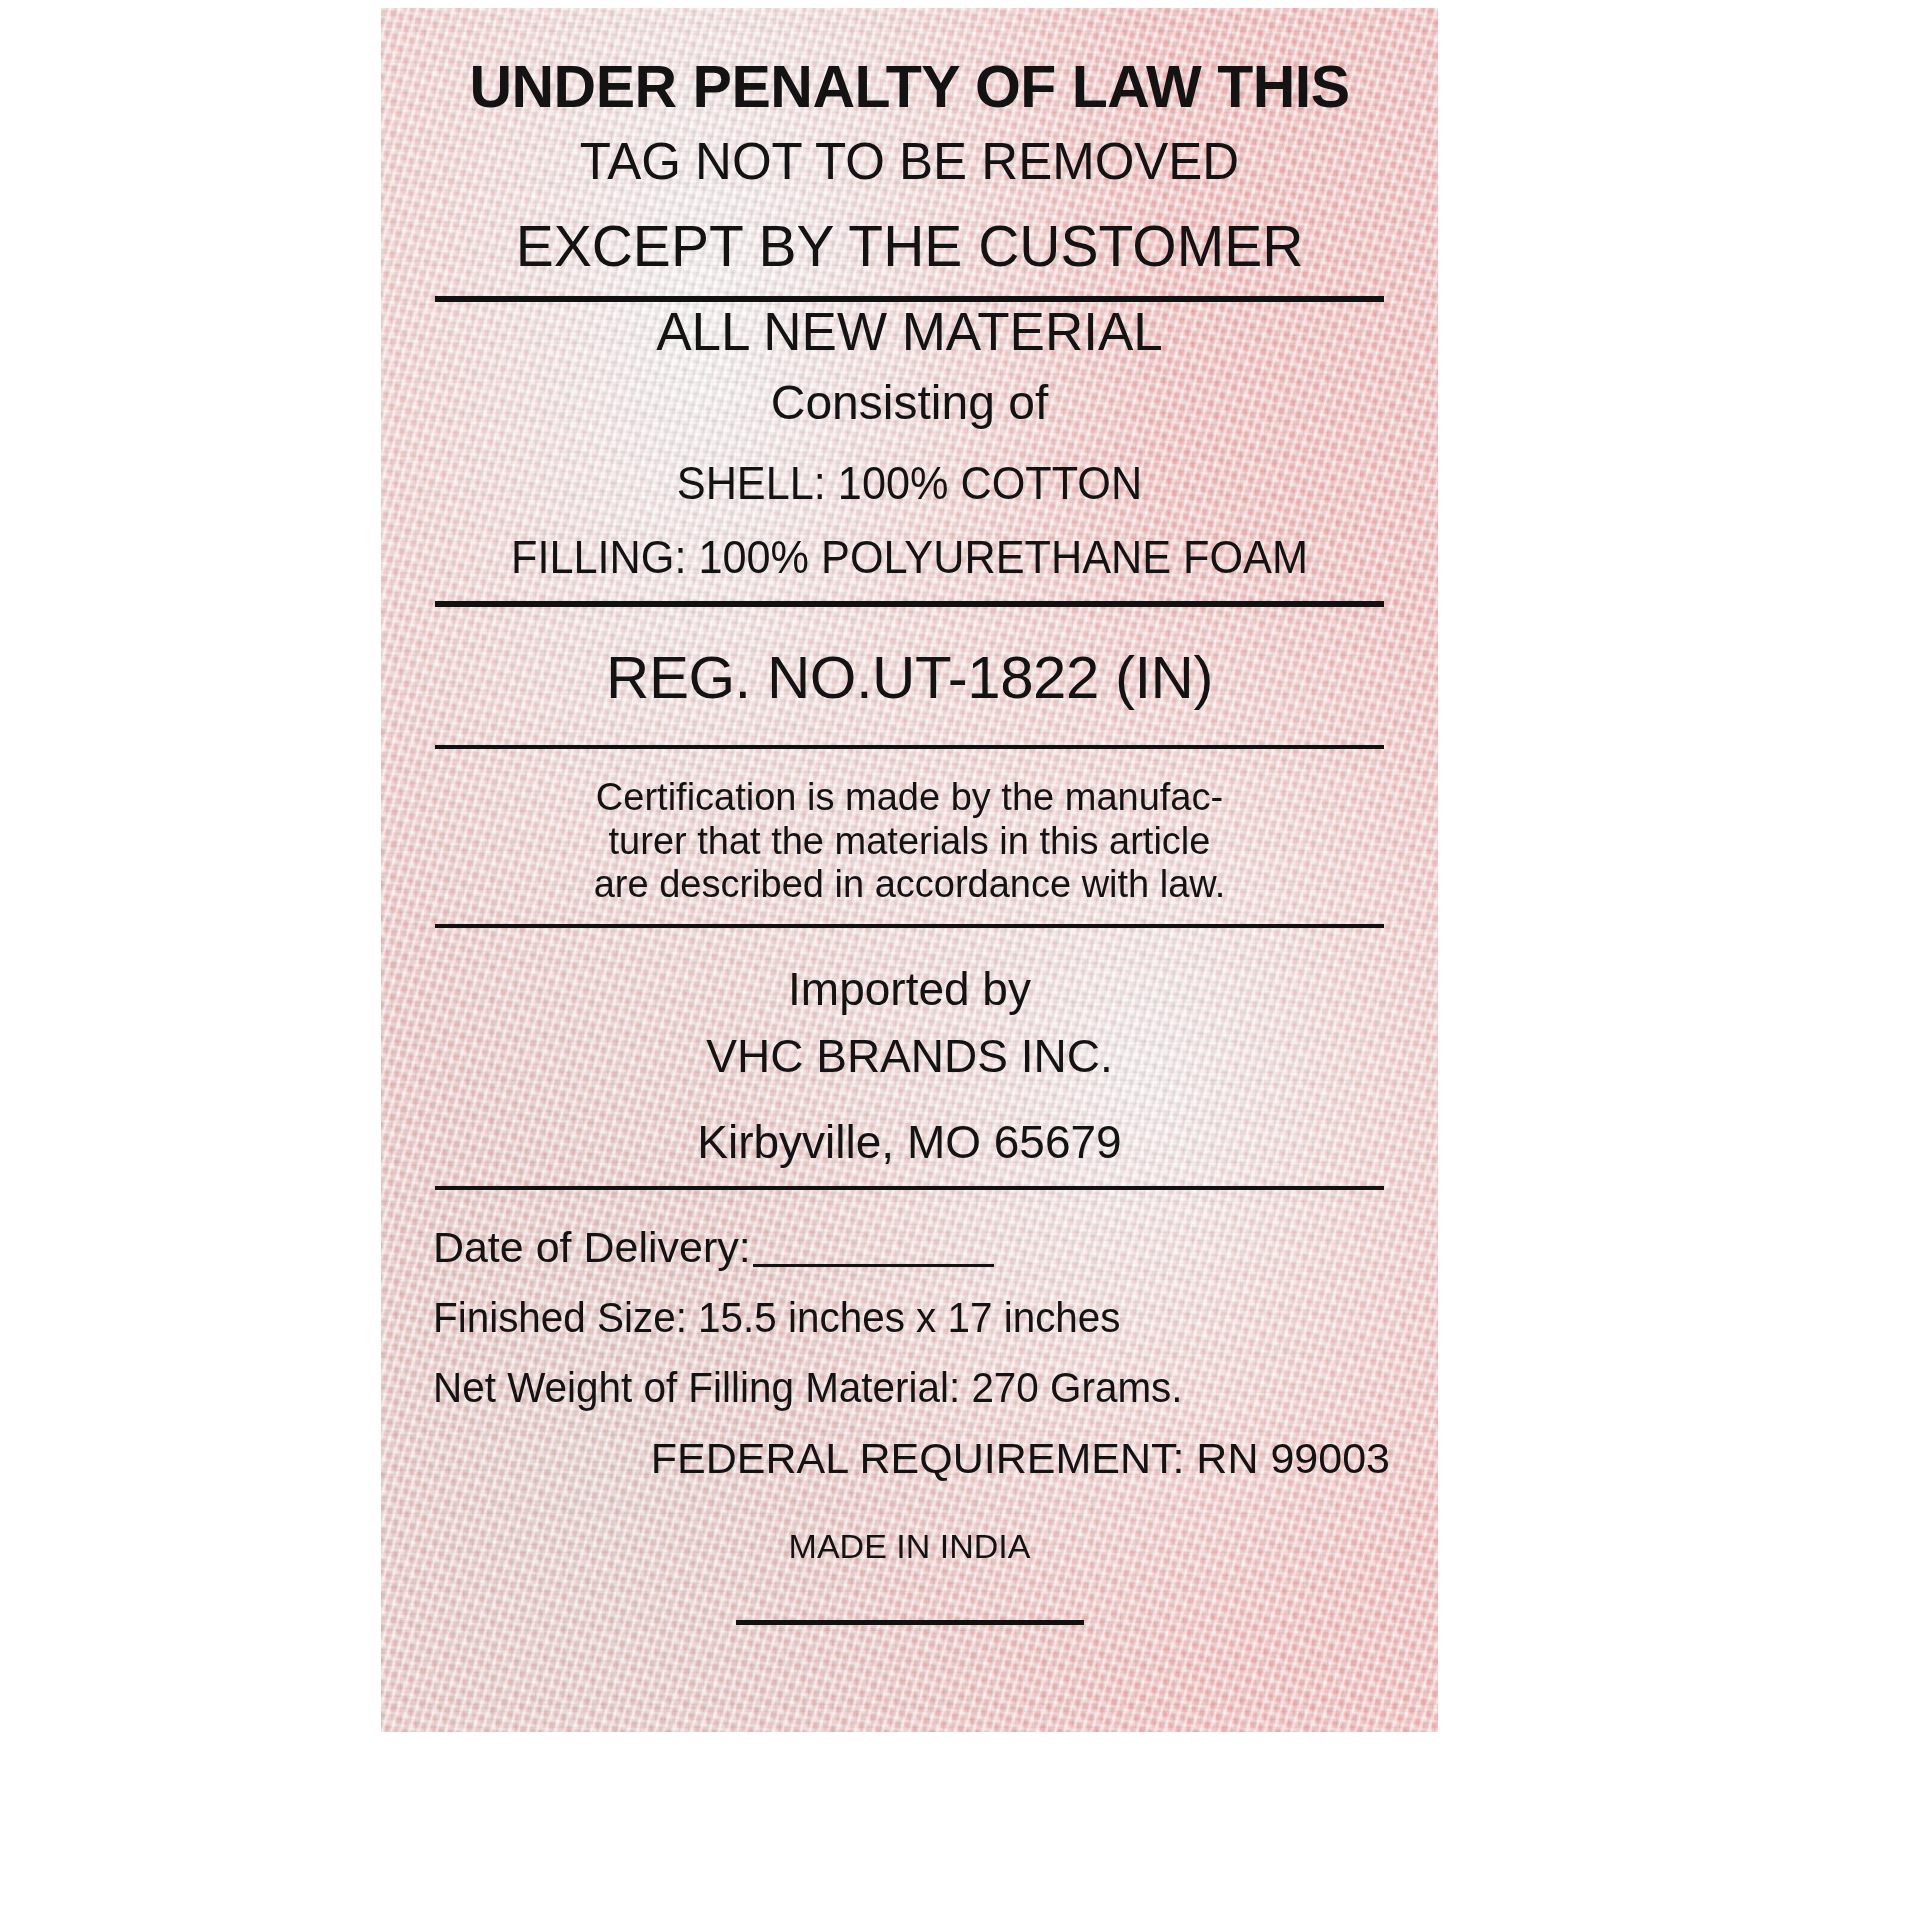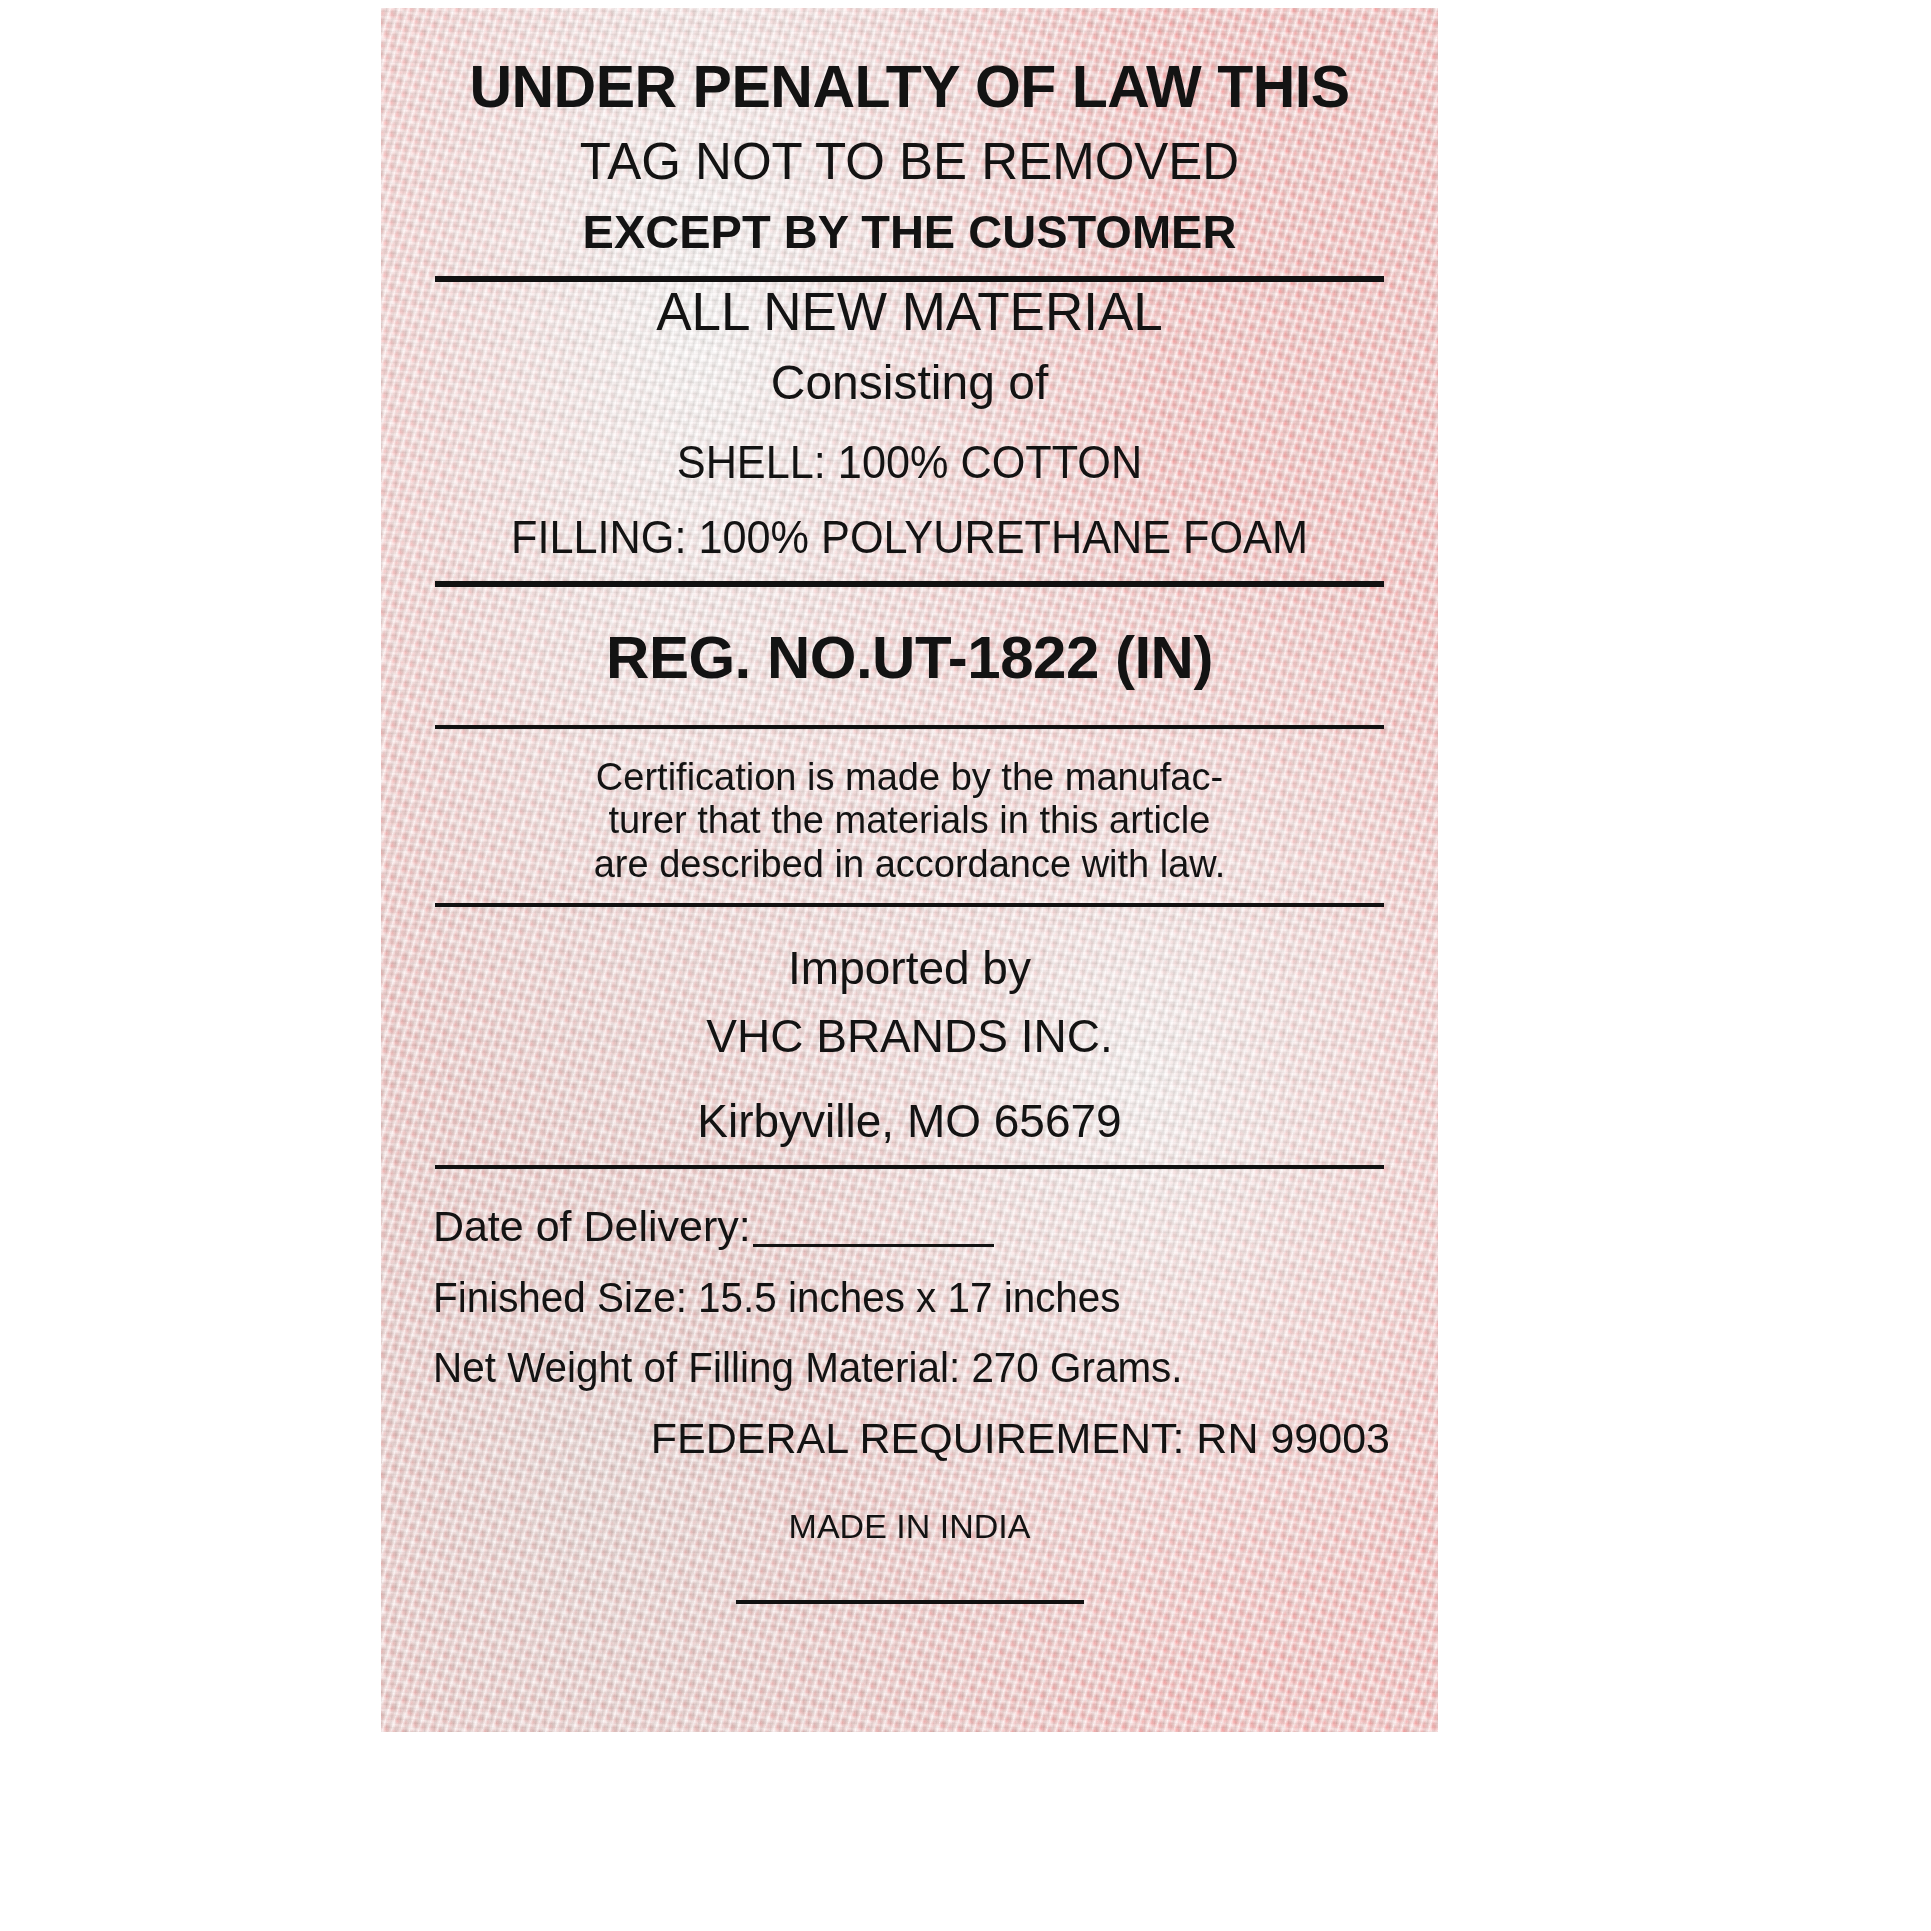--- a/index.html
+++ b/index.html
@@ -68,23 +68,23 @@
     font-weight: bold;
     letter-spacing: -0.5px;
     margin-top: 46px;
   }
   .hdr-reg {
     font-size: 51px;
     font-weight: normal;
     margin-top: 11.6px;
   }
   .hdr-reg2 {
-    font-size: 47px;
-    font-weight: bold;
-    margin-top: 14px;
+    font-size: 57px;
+    font-weight: normal;
+    margin-top: 23px;
   }
 
   .rule {
     height: 5.8px;
     background: #111111;
     margin: 17.4px 5.8px 0 5.8px;
   }
   .rule.thin {
     height: 3.9px;
   }
@@ -103,21 +103,21 @@
     transform: scaleX(0.92);
   }
   .cond2 {
     font-size: 47px;
     margin-top: 21px;
     transform: scaleX(0.92);
   }
 
   .reg-no {
     font-size: 60px;
-    font-weight: bold;
+    font-weight: normal;
     margin-top: 37px;
     margin-bottom: 33px;
     letter-spacing: -0.5px;
   }
 
   .cert {
     font-size: 38px;
     line-height: 1.33;
     margin-top: 27px;
     text-align: center;

